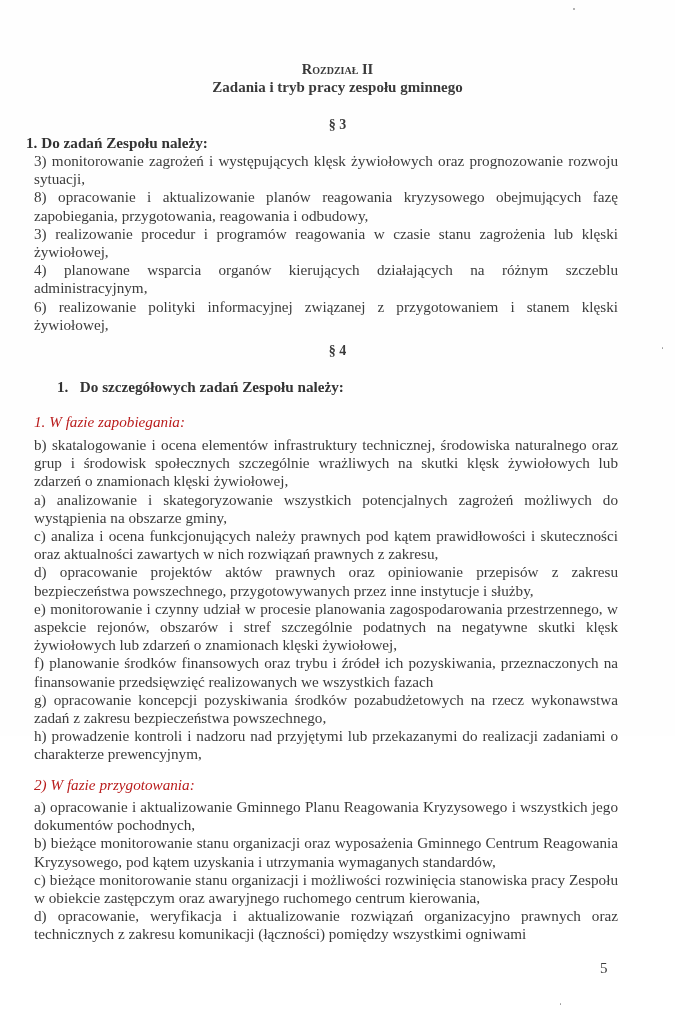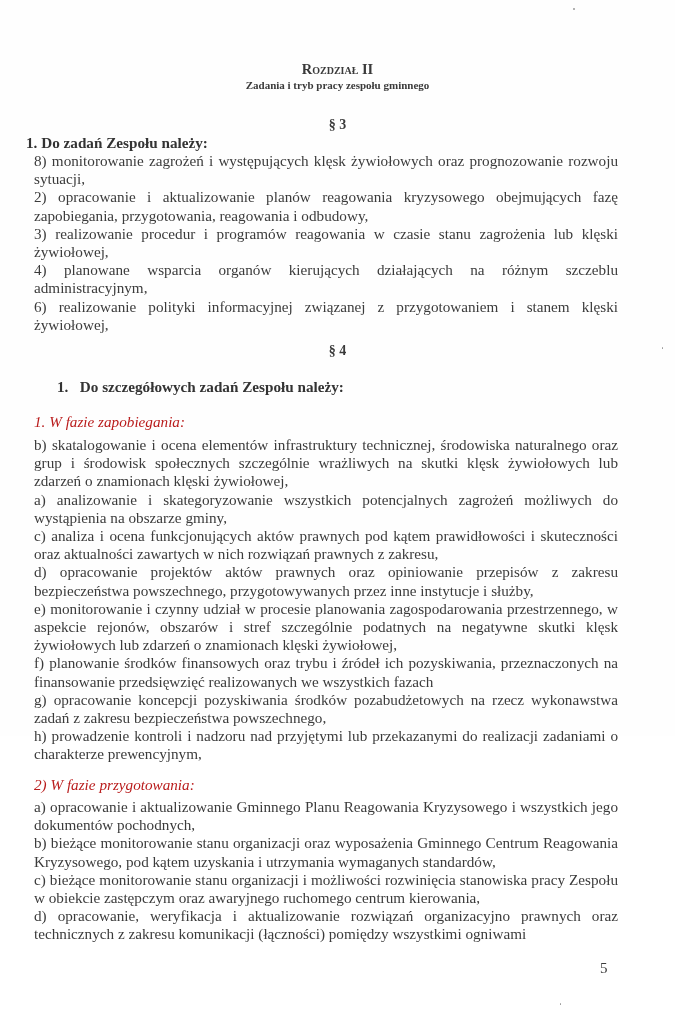--- a/index.html
+++ b/index.html
@@ -1,55 +1,55 @@
 <!DOCTYPE html>
 <html><head>
 <meta charset="utf-8">
 <style>
   html, body { margin:0; padding:0; background:#ffffff; }
   body { width:675px; height:1024px; position:relative; overflow:hidden;
          font-family:"Liberation Serif", serif; color:#3b3b3b; }
   .page { position:absolute; left:0; top:0; width:675px; height:736px; background:#fefefe; }
   .chapter { position:absolute; left:0; width:675px; top:61px; font-size:14.5px; font-weight:bold; font-variant:small-caps; text-align:center; color:#3a3a3a; }
-  .title { position:absolute; left:0; width:675px; top:79px; font-size:11px; font-weight:bold; text-align:center; color:#3a3a3a; }
+  .title { position:absolute; left:0; width:675px; top:79px; font-size:15px; font-weight:bold; text-align:center; color:#3a3a3a; }
   .para-sign { position:absolute; left:0; width:675px; font-size:14px; font-weight:bold; text-align:center; color:#3a3a3a; }
   .block { position:absolute; left:34px; width:584px; font-size:15.2px; line-height:18.2px; }
   .heading { position:absolute; left:26px; width:584px; font-size:15.2px; font-weight:bold; line-height:18px; color:#333; }
   .phase { position:absolute; left:34px; width:584px; font-size:15.2px; font-weight:normal; font-style:italic; line-height:18px; color:#b91c1c; }
   .item { text-align:justify; }
   .pagenum { position:absolute; left:600px; top:960px; font-size:15px; color:#3b3b3b; }
   .speck { position:absolute; width:2px; height:2px; background:#999; border-radius:1px; }
 </style>
 </head>
 <body>
 
 <div class="page">
 
   <div class="chapter">Rozdział II</div>
   <div class="title">Zadania i tryb pracy zespołu gminnego</div>
 
   <div class="para-sign" style="top:117px;">§ 3</div>
   <div class="heading" style="top:134px;">1. Do zadań Zespołu należy:</div>
 
   <div class="block" style="top:152px;">
-    <div class="item">8) monitorowanie zagrożeń i występujących klęsk żywiołowych oraz prognozowanie rozwoju sytuacji,</div>
-    <div class="item">2) opracowanie i aktualizowanie planów reagowania kryzysowego obejmujących fazę zapobiegania, przygotowania, reagowania i odbudowy,</div>
+    <div class="item">3) monitorowanie zagrożeń i występujących klęsk żywiołowych oraz prognozowanie rozwoju sytuacji,</div>
+    <div class="item">8) opracowanie i aktualizowanie planów reagowania kryzysowego obejmujących fazę zapobiegania, przygotowania, reagowania i odbudowy,</div>
     <div class="item">3) realizowanie procedur i programów reagowania w czasie stanu zagrożenia lub klęski żywiołowej,</div>
     <div class="item">4) planowane wsparcia organów kierujących działających na różnym szczeblu administracyjnym,</div>
     <div class="item">6) realizowanie polityki informacyjnej związanej z przygotowaniem i stanem klęski żywiołowej,</div>
   </div>
 
   <div class="para-sign" style="top:343px;">§ 4</div>
   <div class="heading" style="top:378px; white-space:pre;margin-left:31px;">1.   Do szczegółowych zadań Zespołu należy:</div>
 
   <div class="phase" style="top:413px;">1. W fazie zapobiegania:</div>
   <div class="block" style="top:436px;">
     <div class="item">b) skatalogowanie i ocena elementów infrastruktury technicznej, środowiska naturalnego oraz grup i środowisk społecznych szczególnie wrażliwych na skutki klęsk żywiołowych lub zdarzeń o znamionach klęski żywiołowej,</div>
     <div class="item">a) analizowanie i skategoryzowanie wszystkich potencjalnych zagrożeń możliwych do wystąpienia na obszarze gminy,</div>
-    <div class="item">c) analiza i ocena funkcjonujących aktów prawnych pod kątem prawidłowości i skuteczności oraz aktualności zawartych w nich rozwiązań prawnych z zakresu,</div>
+    <div class="item">c) analiza i ocena funkcjonujących należy prawnych pod kątem prawidłowości i skuteczności oraz aktualności zawartych w nich rozwiązań prawnych z zakresu,</div>
     <div class="item">d) opracowanie projektów aktów prawnych oraz opiniowanie przepisów z zakresu bezpieczeństwa powszechnego, przygotowywanych przez inne instytucje i służby,</div>
     <div class="item">e) monitorowanie i czynny udział w procesie planowania zagospodarowania przestrzennego, w aspekcie rejonów, obszarów i stref szczególnie podatnych na negatywne skutki klęsk żywiołowych lub zdarzeń o znamionach klęski żywiołowej,</div>
     <div class="item">f) planowanie środków finansowych oraz trybu i źródeł ich pozyskiwania, przeznaczonych na finansowanie przedsięwzięć realizowanych we wszystkich fazach</div>
     <div class="item">g) opracowanie koncepcji pozyskiwania środków pozabudżetowych na rzecz wykonawstwa zadań z zakresu bezpieczeństwa powszechnego,</div>
     <div class="item">h) prowadzenie kontroli i nadzoru nad przyjętymi lub przekazanymi do realizacji zadaniami o charakterze prewencyjnym,</div>
   </div>
 
   <div class="phase" style="top:776px;">2) W fazie przygotowania:</div>
   <div class="block" style="top:798px;">
     <div class="item">a) opracowanie i aktualizowanie Gminnego Planu Reagowania Kryzysowego i wszystkich jego dokumentów pochodnych,</div>

